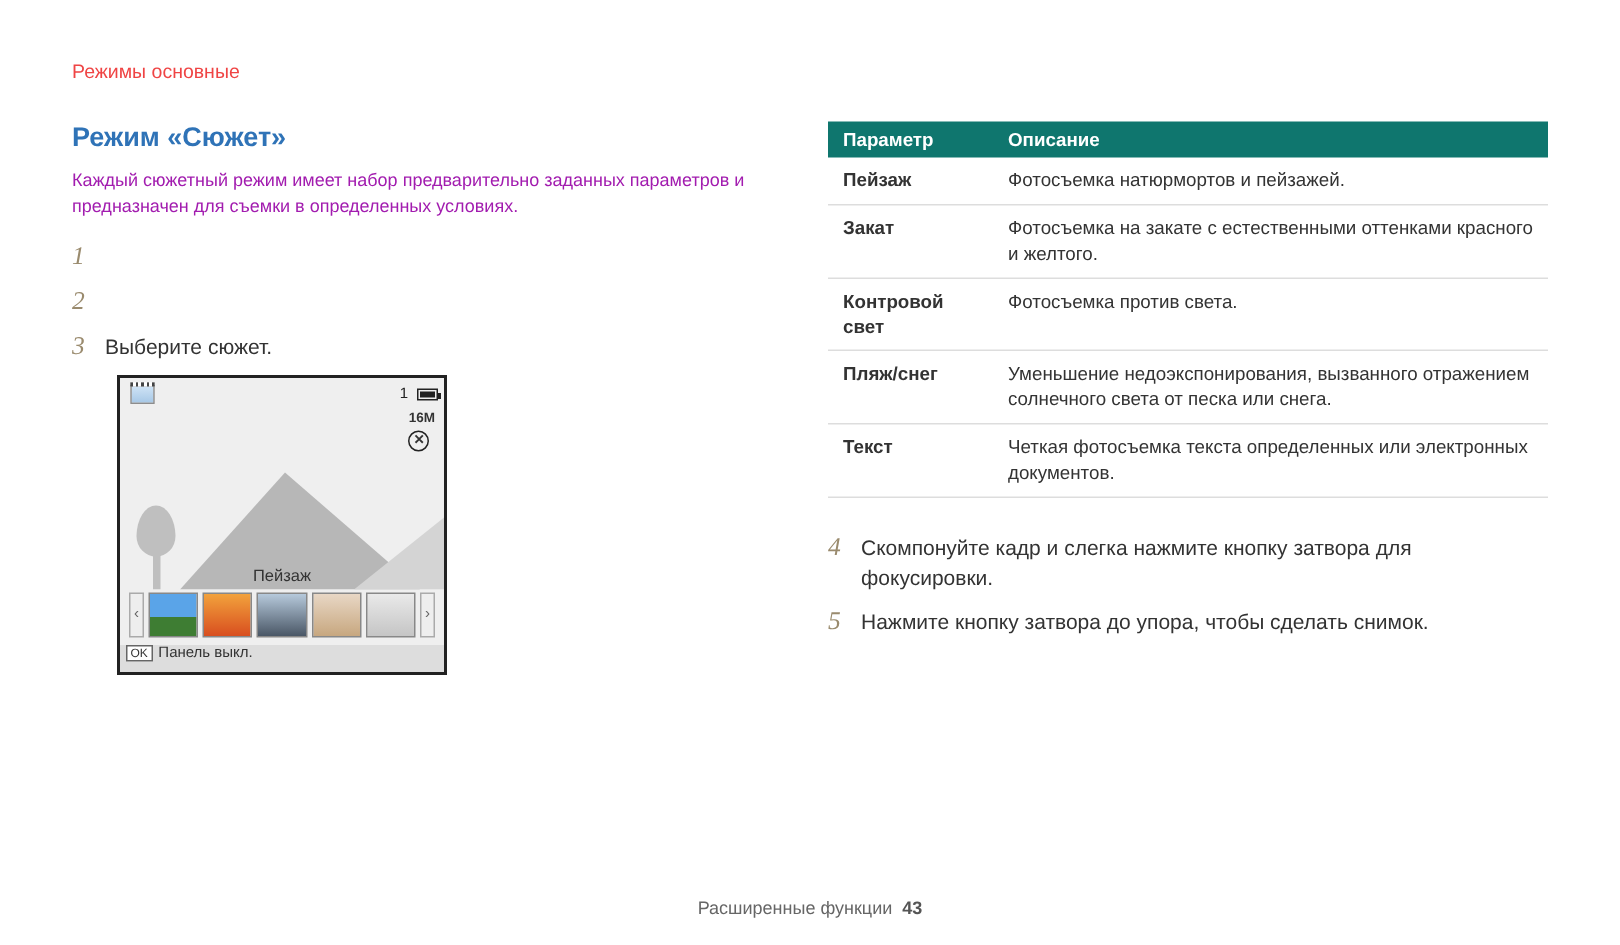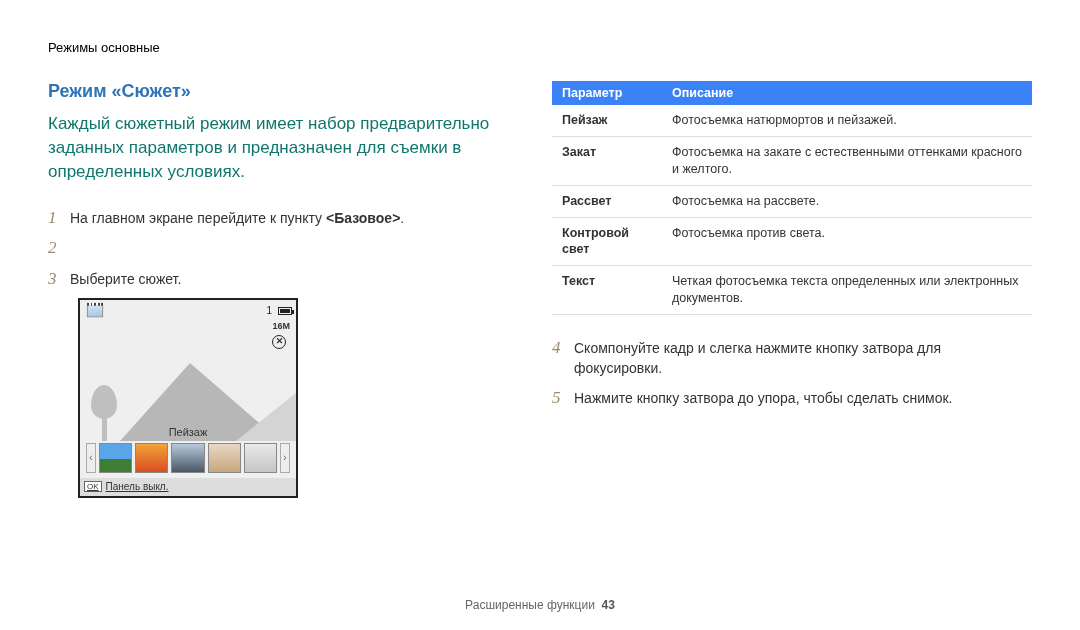--- a/index.html
+++ b/index.html
@@ -7,42 +7,42 @@
     font-family: Arial, sans-serif;
     width: 1080px;
     height: 630px;
     background: #fff;
     color: #333;
     font-size: 13px;
     position: relative;
     padding: 40px 48px 30px 48px;
   }
   .header-line {
-    color: #000000;
+    color: #ef4444;
     font-size: 13px;
     margin-bottom: 26px;
   }
   .columns {
     display: flex;
     gap: 24px;
   }
   .col {
     flex: 1;
   }
   .section-title {
     color: #2f73b7;
     font-size: 18px;
     font-weight: bold;
     margin-bottom: 10px;
   }
   .intro {
-    font-size: 17px;
-    color: #0f766e;
+    font-size: 12px;
+    color: #a21caf;
     line-height: 1.4;
-    margin-bottom: 24px;
+    margin-bottom: 14px;
   }
   .step {
     display: flex;
     align-items: flex-start;
     margin-bottom: 8px;
     font-size: 14px;
   }
   .step-num {
     color: #9a8b6e;
     font-style: italic;
@@ -169,24 +169,23 @@
   .t4 { background: linear-gradient(#e8d7c5, #c7a77f); }
   .t5 { background: linear-gradient(#e9e9e9, #c5c5c5); }
   .bottbar {
     position: absolute;
     bottom: 0; left: 0; right: 0;
     height: 18px;
     background: #ddd;
     font-size: 10px;
     color: #333;
     display: flex;
-    align-items: center;
+    align-items: flex-start;
     padding-left: 4px;
     gap: 4px;
-    text-decoration: underline;
   }
   .okbox {
     border: 1px solid #666;
     padding: 0 2px;
     font-size: 8px;
     background: #fff;
   }
   .side-icons {
     position: absolute;
     top: 22px; right: 6px;
@@ -206,21 +205,21 @@
   .flashcircle { width:14px; height:14px; border:1.5px solid #222; border-radius:50%; display:flex; align-items:center; justify-content:center; font-size:9px; }
 
   
   table {
     width: 100%;
     border-collapse: collapse;
     font-size: 12.5px;
     margin-bottom: 22px;
   }
   thead th {
-    background: #3b82f6;
+    background: #0f766e;
     color: #fff;
     font-weight: bold;
     text-align: left;
     padding: 5px 10px;
   }
   tbody td {
     padding: 7px 10px;
     border-bottom: 1px solid #ddd;
     vertical-align: top;
     line-height: 1.35;
@@ -245,23 +244,20 @@
 
 <div class="header-line">Режимы основные</div>
 
 <div class="columns">
   <div class="col">
     <div class="section-title">Режим «Сюжет»</div>
     <div class="intro">Каждый сюжетный режим имеет набор предварительно заданных параметров и предназначен для съемки в определенных условиях.</div>
 
     <div class="step">
       <div class="step-num">1</div>
-      <div class="step-text">
-        <span>На главном экране перейдите к пункту </span><b>&lt;Базовое&gt;</b><span>.</span>
-      </div>
     </div>
 
     <div class="step">
       <div class="step-num">2</div>
     </div>
 
     <div class="step">
       <div class="step-num">3</div>
       <div class="step-text">Выберите сюжет.</div>
     </div>
@@ -311,26 +307,26 @@
       <tbody id="tbody">
           <tr>
             <td>Пейзаж</td>
             <td>Фотосъемка натюрмортов и пейзажей.</td>
           </tr>
           <tr>
             <td>Закат</td>
             <td>Фотосъемка на закате с естественными оттенками красного и желтого.</td>
           </tr>
           <tr>
-            <td>Рассвет</td>
-            <td>Фотосъемка на рассвете.</td>
-          </tr>
-          <tr>
             <td>Контровой свет</td>
             <td>Фотосъемка против света.</td>
+          </tr>
+          <tr>
+            <td>Пляж/снег</td>
+            <td>Уменьшение недоэкспонирования, вызванного отражением солнечного света от песка или снега.</td>
           </tr>
           <tr>
             <td>Текст</td>
             <td>Четкая фотосъемка текста определенных или электронных документов.</td>
           </tr>
         </tbody>
     </table>
 
     <div class="step">
       <div class="step-num">4</div>

